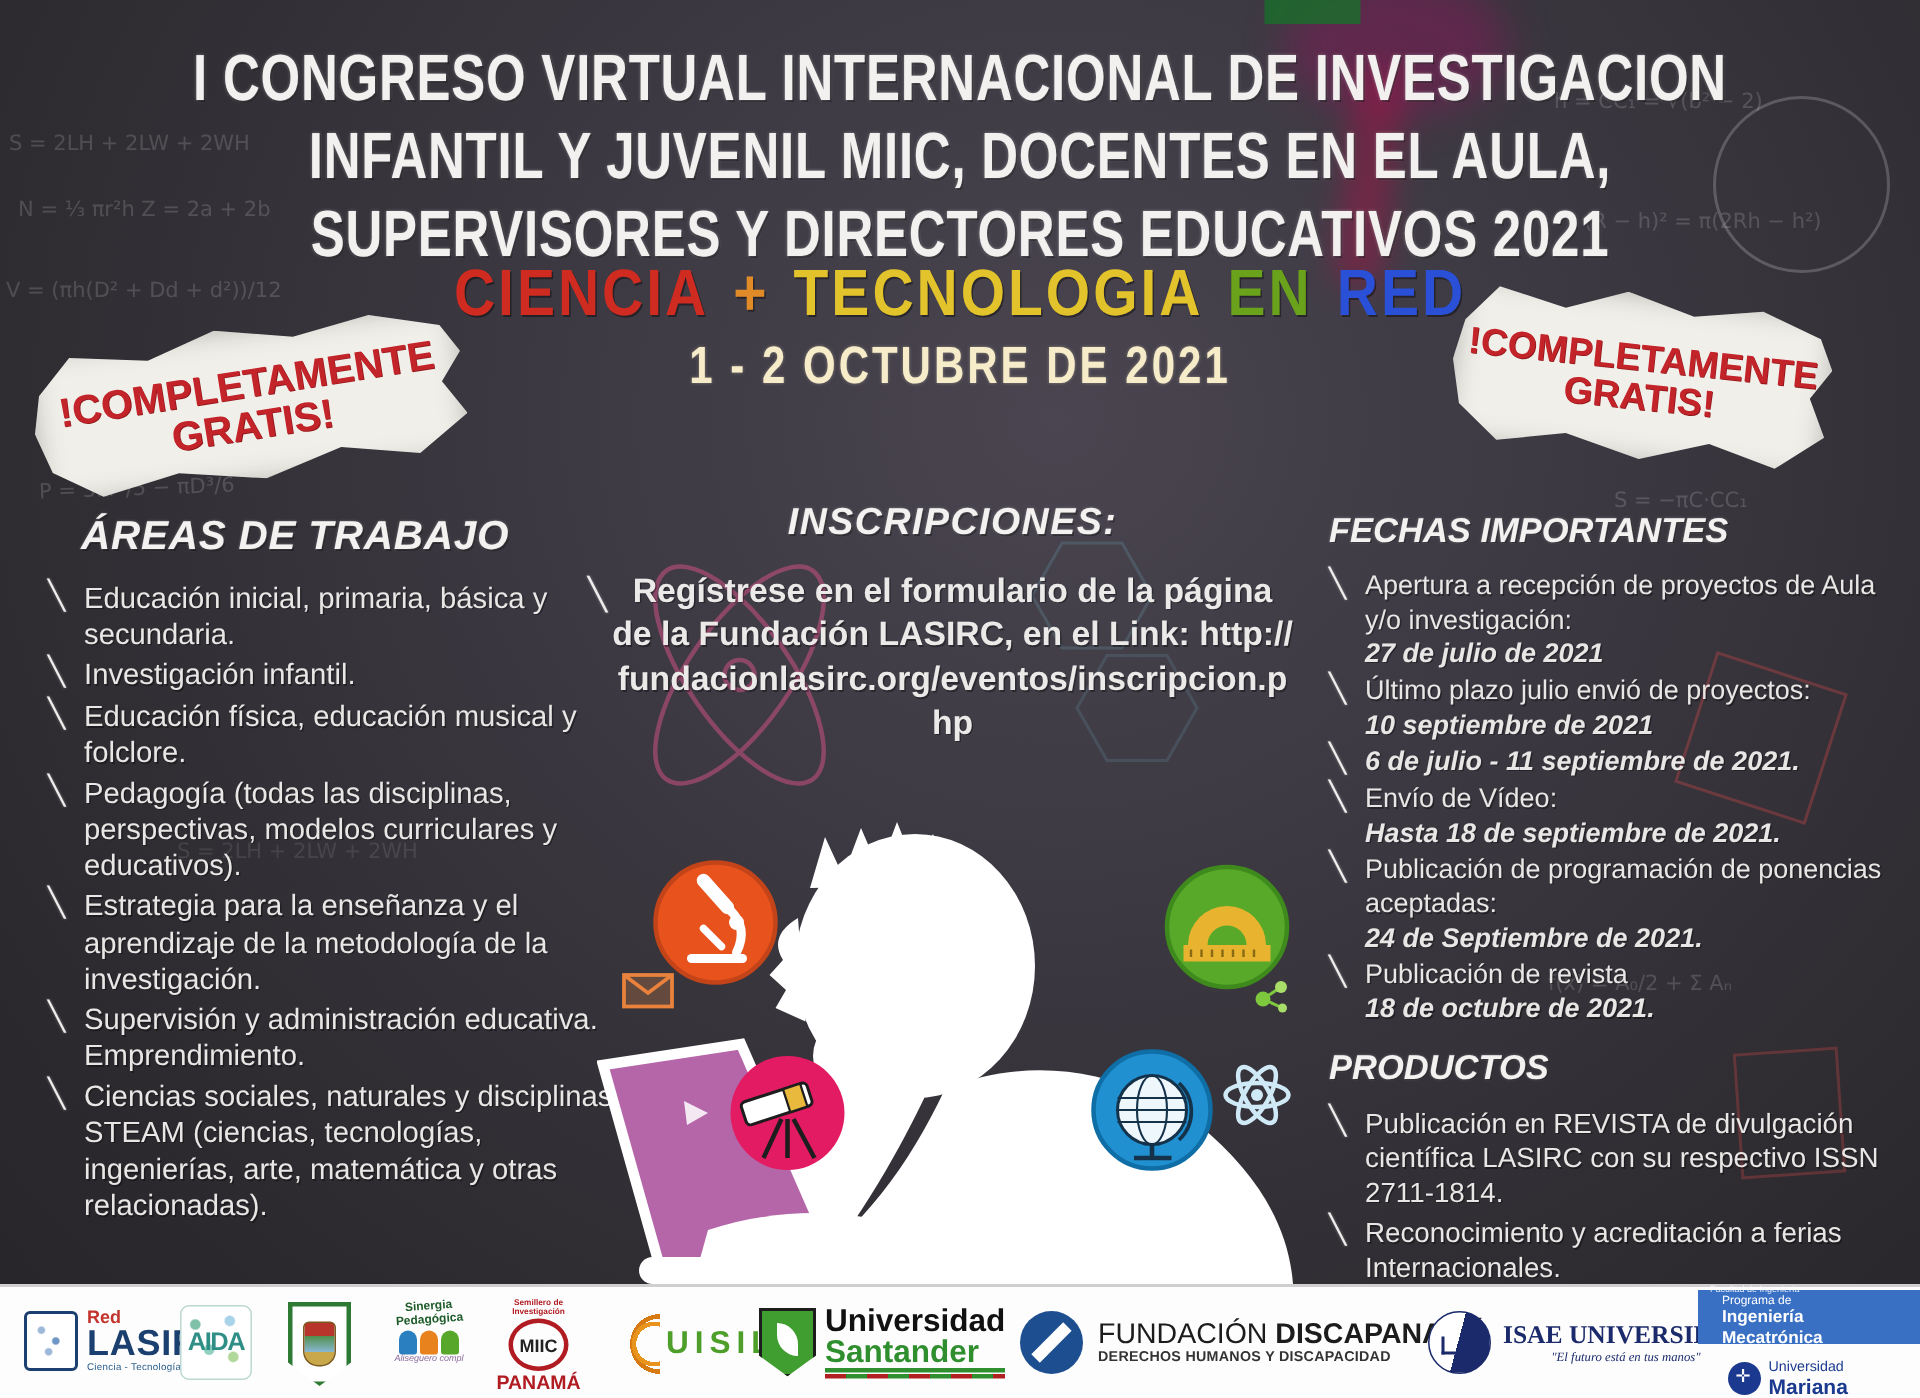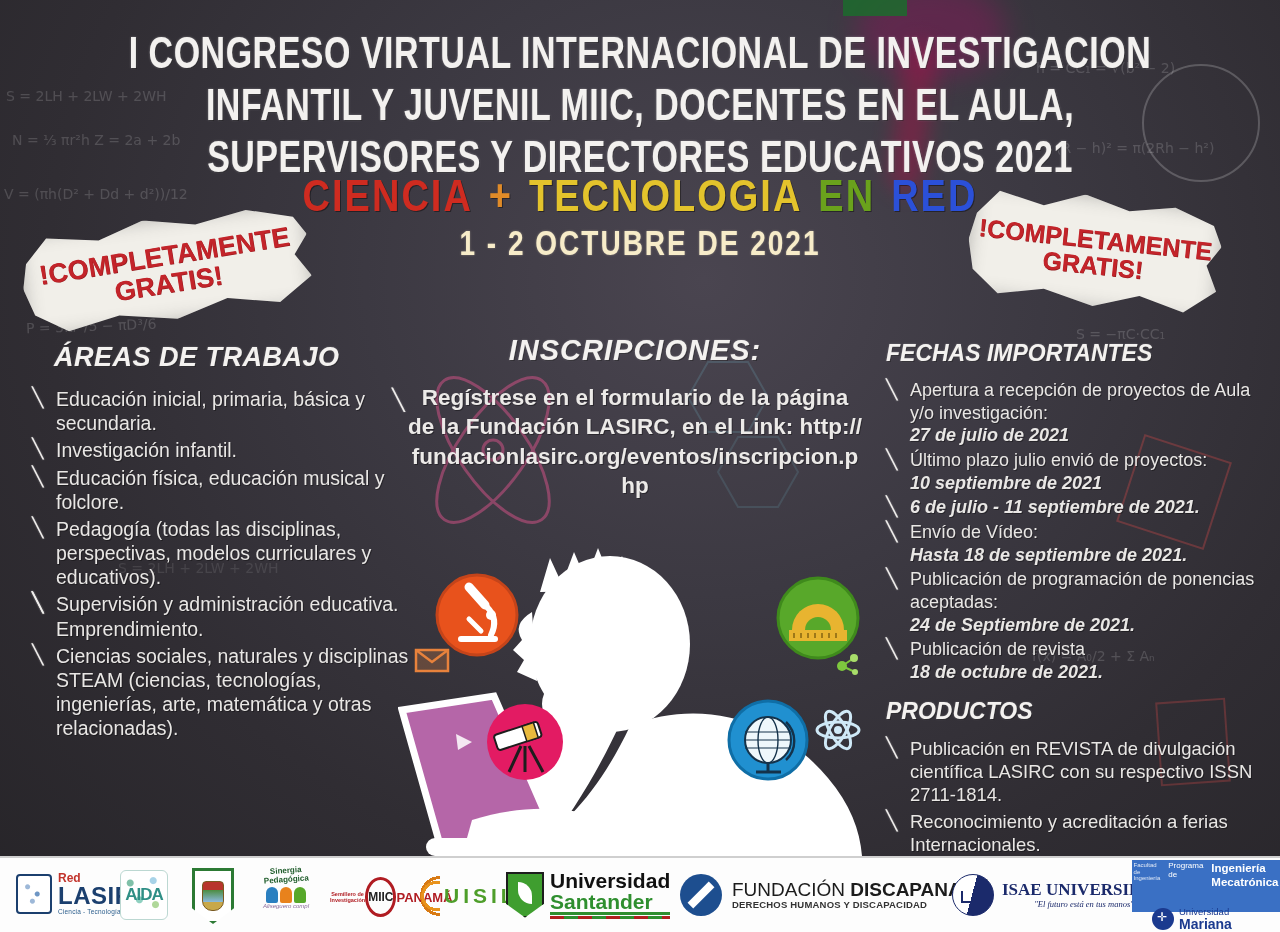--- a/index.html
+++ b/index.html
@@ -71,21 +71,21 @@
   h2{margin:0;font-style:italic;font-weight:bold;color:#f4f2f0;
      text-shadow:0 0 2px rgba(255,255,255,.3),1px 1px 0 rgba(0,0,0,.4);}
   .areas{position:absolute;left:32px;top:342px;width:382px;}
   .areas h2{font-size:27px;letter-spacing:.5px;margin-left:22px;margin-bottom:14px;}
   .a-item,.f-item,.p-item{position:relative;padding-left:24px;margin-bottom:3px;
     font-size:19.5px;line-height:1.24;color:#e9e7e5;text-shadow:1px 1px 0 rgba(0,0,0,.35);}
   .tick{position:absolute;left:0;top:-1px;font-family:"DejaVu Sans",sans-serif;font-weight:bold;
     color:#f0eeec;font-size:19px;text-shadow:0 0 2px rgba(255,255,255,.4);}
 
   .insc{position:absolute;left:396px;top:334px;width:478px;text-align:center;}
-  .insc h2{font-size:29px;letter-spacing:1px;margin-bottom:16px;}
+  .insc h2{font-size:25px;letter-spacing:1px;margin-bottom:16px;}
   .insc-text{position:relative;margin:0;font-size:22.5px;font-weight:bold;line-height:1.3;
     color:#eceae8;text-shadow:1px 1px 0 rgba(0,0,0,.35);padding:0 10px;}
   .insc-tick{left:-4px;top:4px;font-size:21px;}
   .insc-url{display:inline;word-break:break-all;}
 
   .fechas{position:absolute;left:886px;top:340px;width:372px;}
   .fechas h2{font-size:23px;margin-bottom:12px;}
   .fechas .f-item{font-size:18px;line-height:1.26;margin-bottom:2px;}
   .f-date{font-style:italic;font-weight:bold;}
   .prod-h{font-size:24px;margin:14px 0 6px 0;}
@@ -116,21 +116,21 @@
   .aida-text{color:#2f8f86;font-weight:bold;font-size:17px;letter-spacing:-1px;}
   .escudo{left:192px;top:10px;width:42px;height:56px;background:#fff;border:3px solid #2c7a34;
     clip-path:polygon(0 0,100% 0,100% 72%,50% 100%,0 72%);justify-content:center;}
   .escudo-core{width:22px;height:30px;background:linear-gradient(#b8352c 30%,#4e8e46 30%,#8ab8d8 70%,#c8a84a 70%);border-radius:4px 4px 10px 10px;border:1px solid #7a5a20;}
   .sinergia{left:252px;top:8px;width:68px;height:62px;flex-direction:column;justify-content:flex-start;text-align:center;}
   .sinergia-top{font-size:8px;font-weight:bold;color:#1e5c2a;transform:rotate(-4deg);}
   .sinergia-figs{display:flex;gap:2px;margin-top:3px;}
   .fig{width:12px;height:16px;border-radius:6px 6px 2px 2px;}
   .fig1{background:#2a7fc0;} .fig2{background:#e8821c;} .fig3{background:#57a82a;}
   .sinergia-script{font-size:6px;color:#8a6a9a;font-style:italic;}
-  .miic{left:330px;top:8px;width:58px;height:62px;flex-direction:row;justify-content:flex-start;text-align:center;}
+  .miic{left:330px;top:8px;width:58px;height:62px;flex-direction:column;justify-content:flex-start;text-align:center;}
   .miic-arc{font-size:5.5px;color:#b01c22;font-weight:bold;}
   .miic-circle{width:40px;height:40px;border-radius:50%;border:3px solid #b01c22;display:flex;
     align-items:center;justify-content:center;margin:1px auto;}
   .miic-name{font-weight:bold;font-size:12px;color:#222;}
   .miic-country{font-size:13px;font-weight:bold;color:#b01c22;line-height:1;}
   .uisil{left:402px;top:16px;}
   .uisil-swirl{width:38px;height:44px;margin-right:4px;
     background:
       radial-gradient(circle at 90% 50%, transparent 12px, #e8931c 12px, #e8931c 15px, transparent 15px),
       radial-gradient(circle at 100% 50%, transparent 17px, #d87a14 17px, #d87a14 20px, transparent 20px);
@@ -149,22 +149,22 @@
   .disca-brand{font-size:19px;color:#1c1c1c;line-height:1.05;}
   .disca-brand b{font-weight:bold;}
   .disca-sub{font-size:9.5px;font-weight:bold;color:#333;letter-spacing:.2px;}
   .isae{left:952px;top:16px;}
   .isae-emblem{width:42px;height:42px;border-radius:50%;margin-right:8px;position:relative;
     background:linear-gradient(105deg,#fff 48%,#1b2a6b 48%);border:1px solid #1b2a6b;}
   .isae-emblem::after{content:"";position:absolute;left:8px;top:16px;width:14px;height:10px;
     border-bottom:2px solid #1b2a6b;border-left:2px solid #1b2a6b;}
   .isae-name{font-family:"Liberation Serif",serif;font-weight:bold;font-size:17px;color:#1b2a6b;line-height:1.1;}
   .isae-tag{font-family:"Liberation Serif",serif;font-style:italic;font-size:8.5px;color:#1b2a6b;text-align:center;}
-  .meca{left:1132px;top:2px;width:148px;height:52px;background:#3a70c4;color:#fff;
-    flex-direction:row;align-items:flex-start;justify-content:center;padding:2px 8px;}
+  .meca{left:1132px;top:2px;width:148px;height:36px;background:#3a70c4;color:#fff;
+    flex-direction:column;align-items:flex-start;justify-content:center;padding:2px 8px;}
   .meca-tiny{font-size:6px;opacity:.85;line-height:1.1;}
   .meca-l1{font-size:8px;line-height:1.1;margin-left:8px;}
   .meca-l2{font-size:11.5px;font-weight:bold;line-height:1.2;margin-left:8px;}
   .mariana{left:1152px;top:49px;}
   .mariana-icon{width:22px;height:22px;border-radius:50%;background:#1b3a8f;margin-right:5px;position:relative;}
   .mariana-icon::after{content:"✛";position:absolute;left:5px;top:2px;color:#fff;font-size:12px;}
   .mariana-text{color:#1b3a8f;line-height:1;}
   .mariana-l1{font-size:9.5px;}
   .mariana-l2{font-size:14px;font-weight:bold;}
 </style>
@@ -221,21 +221,21 @@
         <div>GRATIS!</div>
       </div>
   </div>
 
   <section class="areas">
     <h2>ÁREAS DE TRABAJO</h2>
     <div class="a-item"><span class="tick">╲</span><span>Educación inicial, primaria, básica y secundaria.</span></div>
     <div class="a-item"><span class="tick">╲</span><span>Investigación infantil.</span></div>
     <div class="a-item"><span class="tick">╲</span><span>Educación física, educación musical y folclore.</span></div>
     <div class="a-item"><span class="tick">╲</span><span>Pedagogía (todas las disciplinas, perspectivas, modelos curriculares y educativos).</span></div>
-    <div class="a-item"><span class="tick">╲</span></div>
+    <div class="a-item"><span class="tick">╲</span><span>Estrategia para la enseñanza y el aprendizaje de la metodología de la investigación.</span></div>
     <div class="a-item"><span class="tick">╲</span><span>Supervisión y administración educativa. Emprendimiento.</span></div>
     <div class="a-item"><span class="tick">╲</span><span>Ciencias sociales, naturales y disciplinas STEAM (ciencias, tecnologías, ingenierías, arte, matemática y otras relacionadas).</span></div>
   </section>
 
   <section class="insc">
     <h2>INSCRIPCIONES:</h2>
     <p class="insc-text"><span class="tick insc-tick">╲</span><span>Regístrese en el formulario de la página de la Fundación LASIRC, en el Link:</span> <span class="insc-url">http://fundacionlasirc.org/eventos/inscripcion.php</span></p>
   </section>
 
   <section class="fechas">

